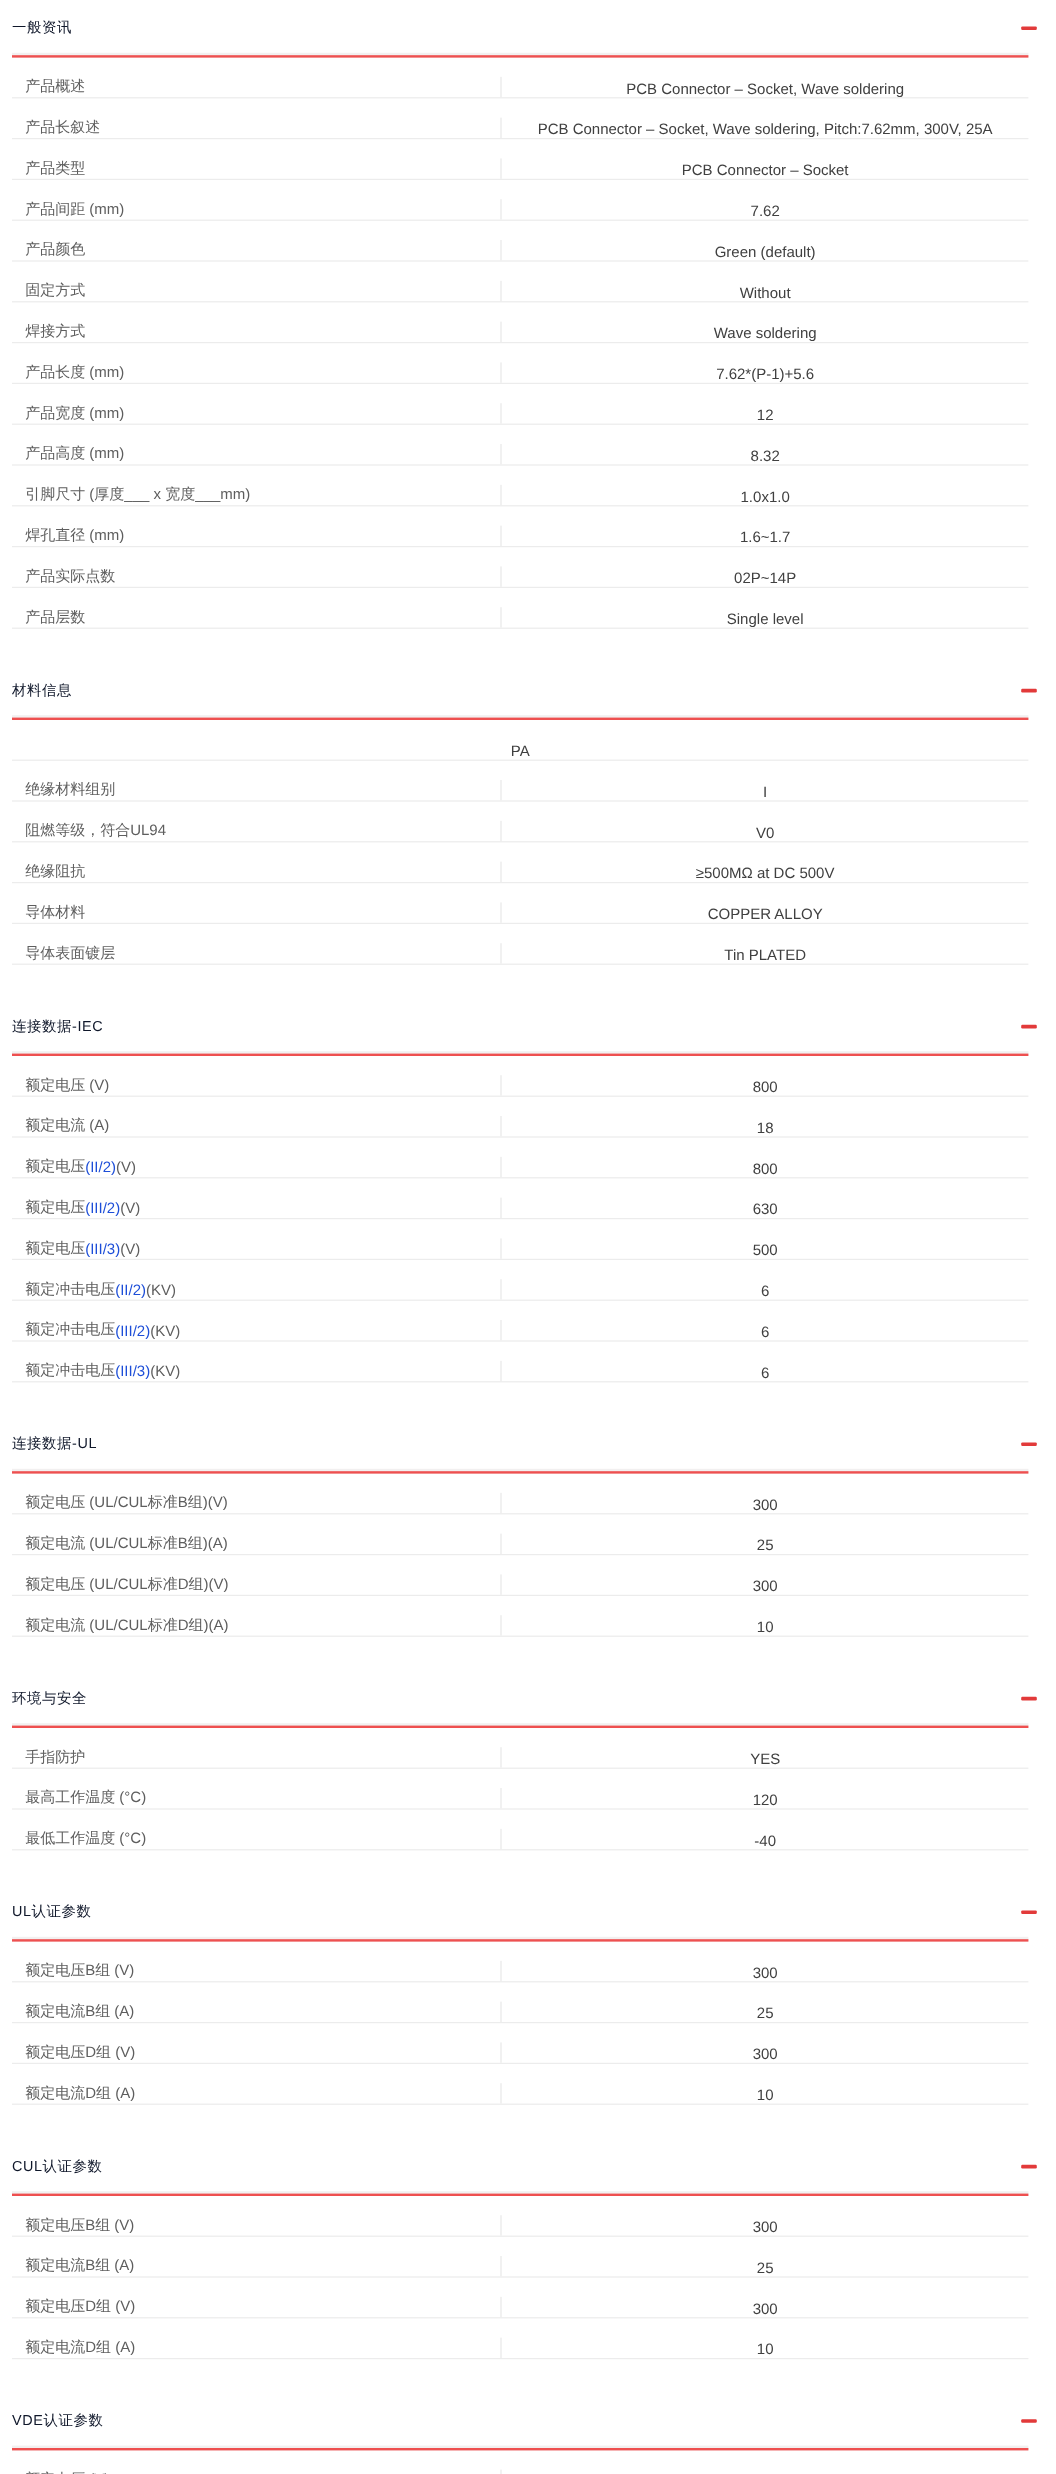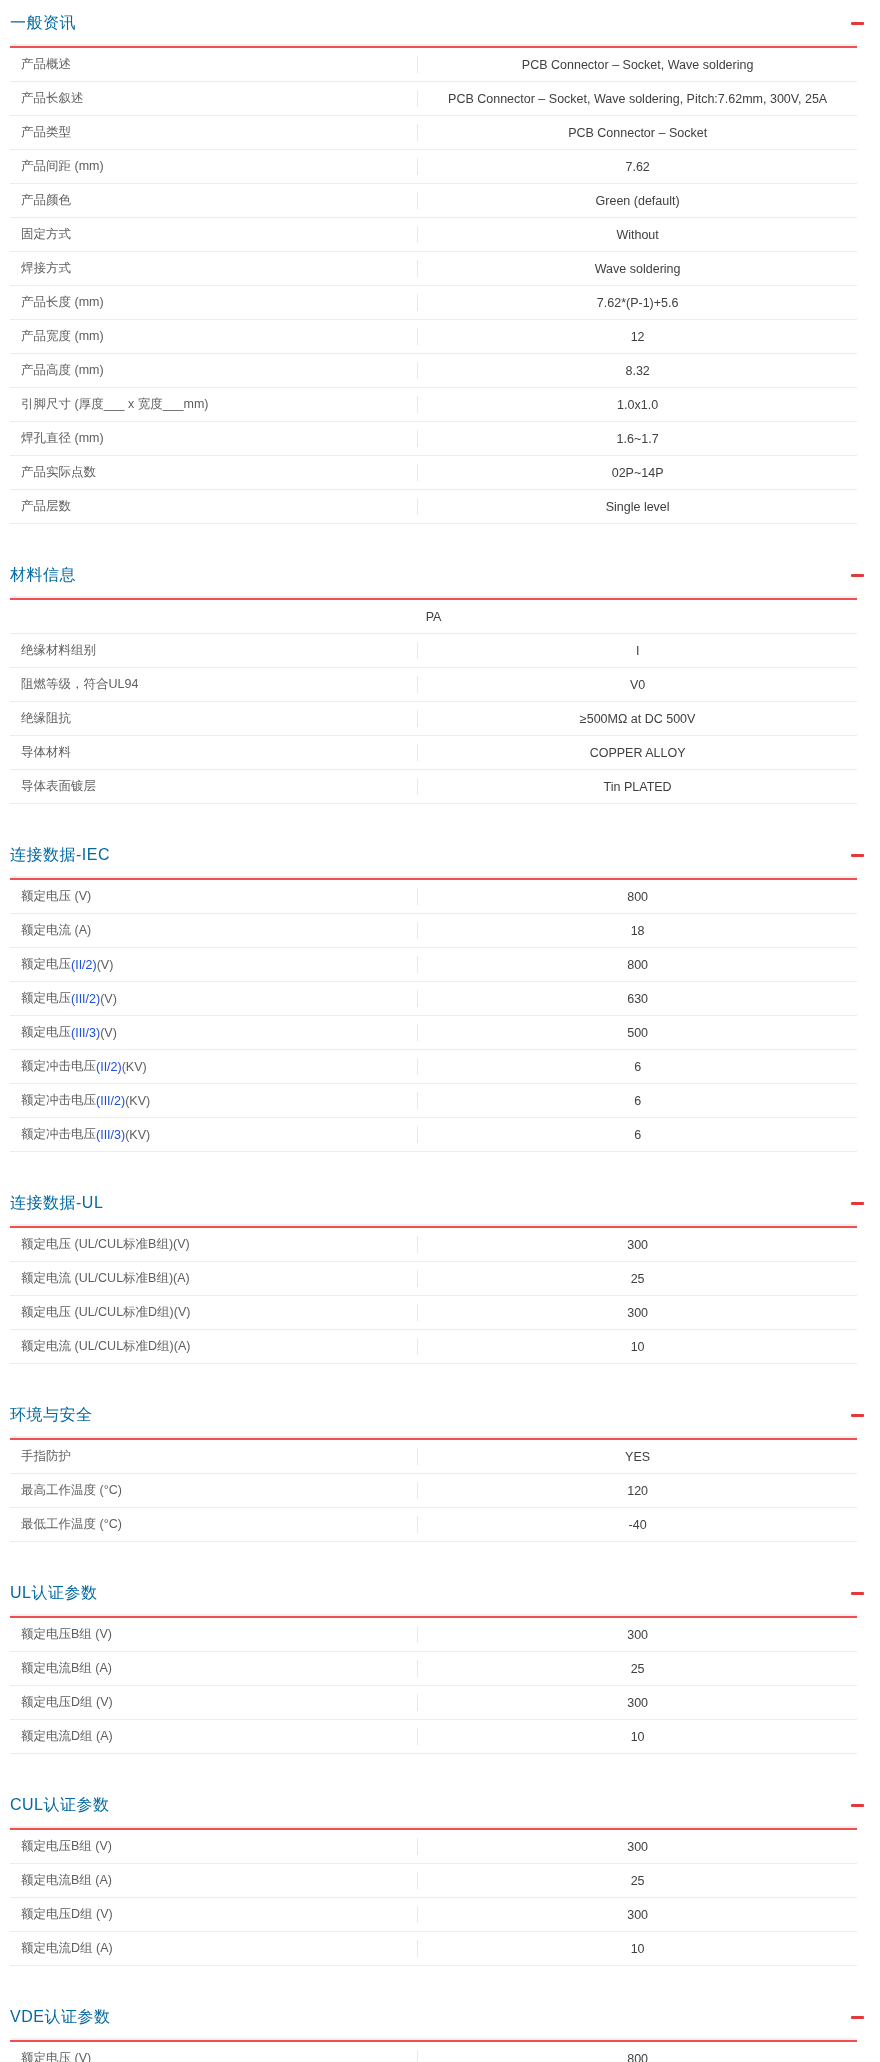--- a/index.html
+++ b/index.html
@@ -20,43 +20,43 @@
   .section + .section { margin-top: 40px; }
   .section-header {
     display: flex;
     align-items: center;
     justify-content: space-between;
     height: 22px;
     margin-bottom: 10px;
   }
   .section-title {
     margin: 0;
-    font-size: 16px;
+    font-size: 12px;
     font-weight: 400;
-    color: #0369a1;
+    color: #0f172a;
     letter-spacing: 0.5px;
   }
   .minus {
     width: 13px;
     height: 3px;
     background: #e23a3a;
     border-radius: 1px;
     margin-right: -7px;
     cursor: pointer;
     flex: 0 0 auto;
   }
   .rule {
     height: 2px;
     background: #f2f0f0;
     border-bottom: 2px solid #ee5050;
   }
   .spec-table { }
   .row {
     display: flex;
-    align-items: center;
+    align-items: flex-end;
     height: 33px;
     border-bottom: 1px solid #ececec;
     font-size: 12.5px;
   }
   .cell {
     display: flex;
     align-items: center;
     box-sizing: border-box;
   }
   .cell.label {

